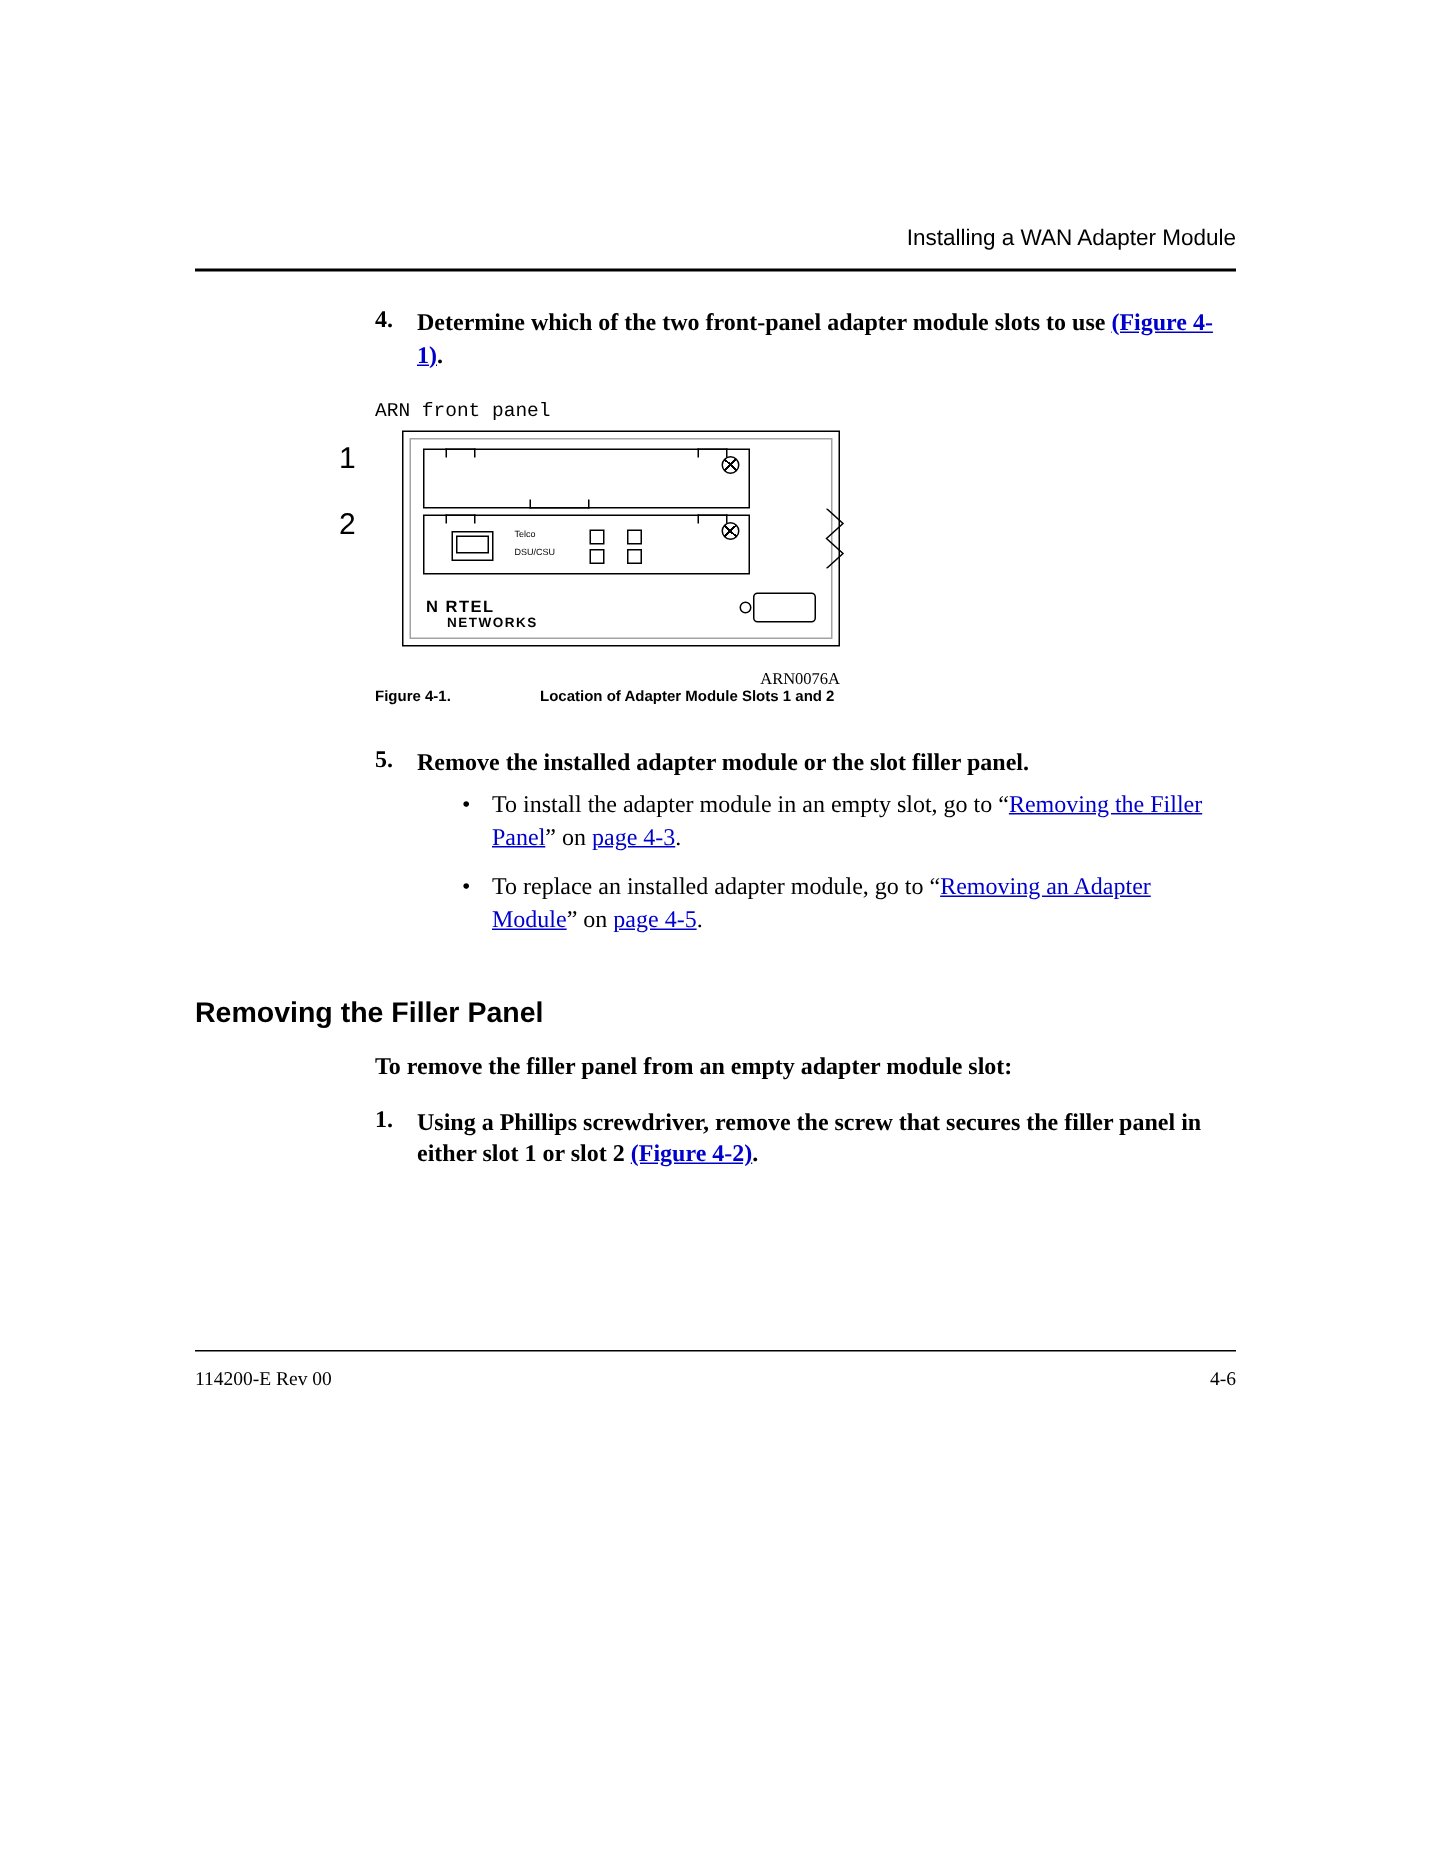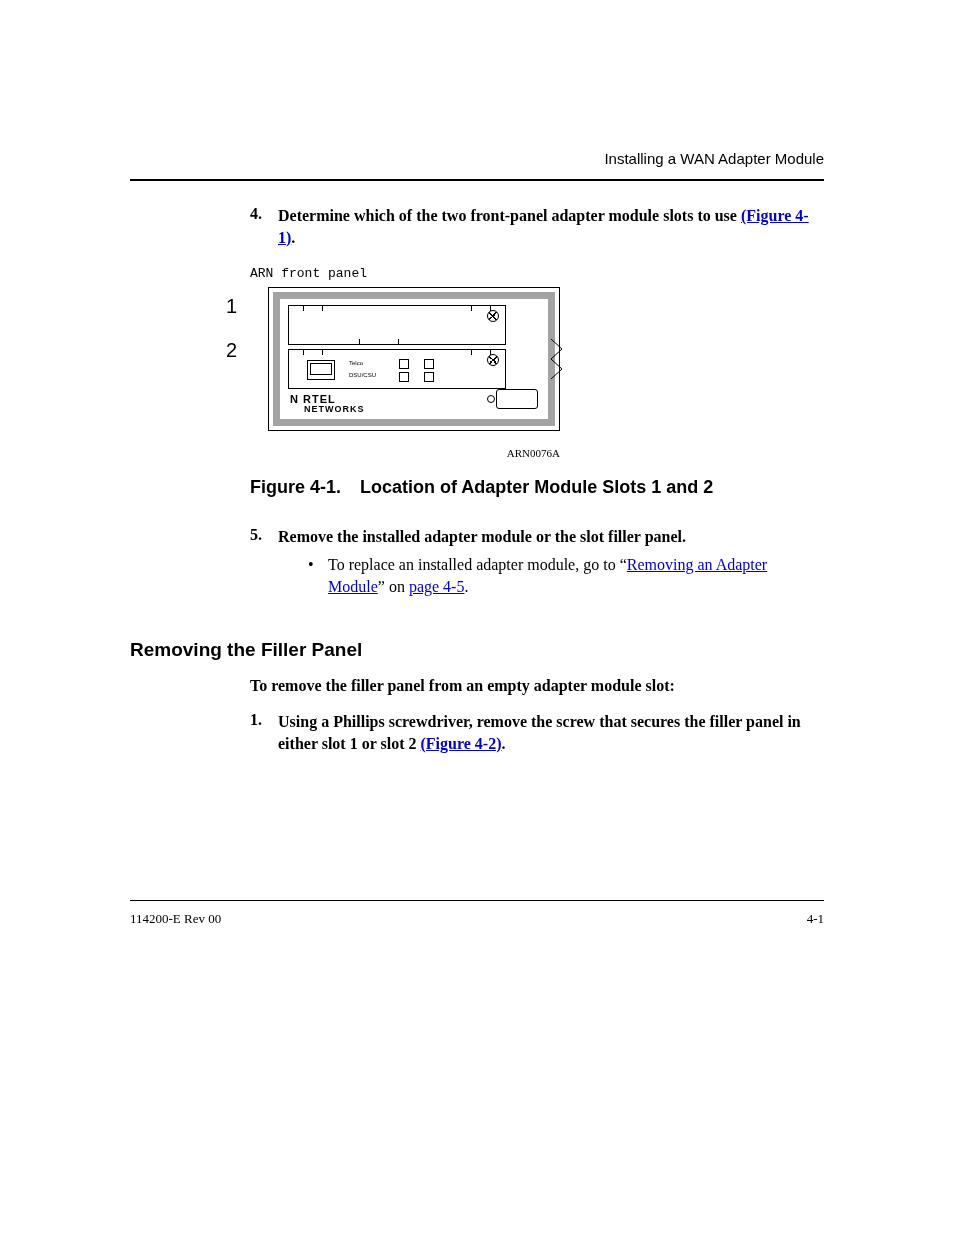--- a/index.html
+++ b/index.html
@@ -73,21 +73,21 @@
     left: 18px;
     top: 6px;
     right: 0;
     bottom: 0;
     border: 1px solid #000;
     box-sizing: border-box;
     padding: 4px;
     background: #fff;
   }
   .panel-inner {
-    border: 7px solid #a3a3a3;
+    border: 1px solid #a3a3a3;
     width: 100%;
     height: 100%;
     box-sizing: border-box;
     position: relative;
   }
   .slot {
     position: absolute;
     border: 1px solid #000;
     box-sizing: border-box;
     left: 8px;
@@ -164,22 +164,21 @@
   .figcode {
     font-family: "Times New Roman", serif;
     font-size: 11px;
     text-align: right;
     width: 310px;
     margin-top: 16px;
   }
   .fig-caption {
     font-family: Arial, Helvetica, sans-serif;
     font-weight: bold;
-    font-size: 18px;
-    margin-top: 18px;
+    font-size: 10px;
     margin-bottom: 28px;
   }
   .fig-caption .lbl { display:inline-block; width: 110px; }
   ul.bul {
     margin: 6px 0 0 0;
     padding: 0 0 0 50px;
     list-style: none;
   }
   ul.bul li {
     position: relative;
@@ -284,20 +283,23 @@
         <span class="lbl">Figure 4-1.</span><span>Location of Adapter Module Slots 1 and 2</span>
       </div>
     </div>
 
     <div class="num-item">
       <div class="num">5.</div>
       <div class="num-body">
         <span>Remove the installed adapter module or the slot filler panel.</span>
         <ul class="bul">
           <li>
+            <span>To install the adapter module in an empty slot, go to “</span><span class="link">Removing the Filler Panel</span><span>” on </span><span class="link">page 4-3</span><span>.</span>
+          </li>
+          <li>
             <span>To replace an installed adapter module, go to “</span><span class="link">Removing an Adapter Module</span><span>” on </span><span class="link">page 4-5</span><span>.</span>
           </li>
         </ul>
       </div>
     </div>
 
     <h2 class="sec">Removing the Filler Panel</h2>
     <div class="para">To remove the filler panel from an empty adapter module slot:</div>
 
     <div class="num-item">
@@ -306,16 +308,16 @@
         <span>Using a Phillips screwdriver, remove the screw that secures the filler panel in either slot 1 or slot 2 </span><span class="link">(Figure 4-2)</span><span>.</span>
       </div>
     </div>
 
   </div>
 
   <div class="footer">
     <hr class="hr-bot">
     <div class="foot-row">
       <span>114200-E Rev 00</span>
-      <span>4-1</span>
+      <span>4-6</span>
     </div>
   </div>
 </div>
 
 </body></html>

